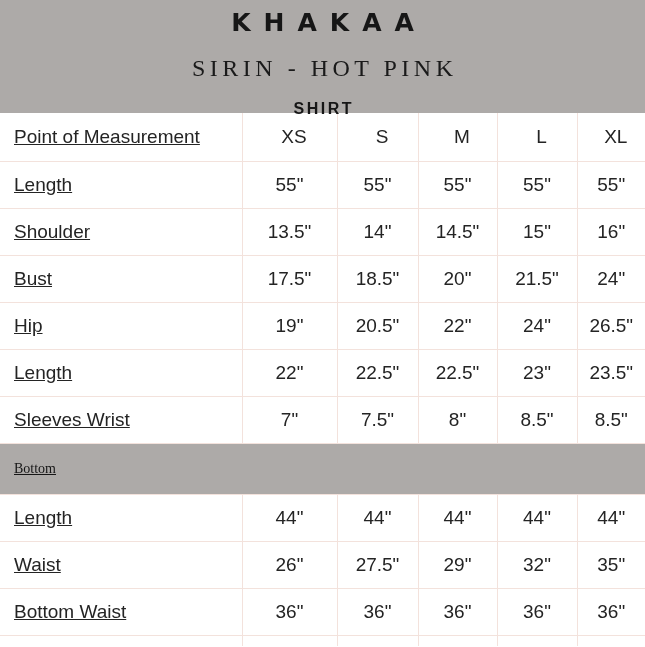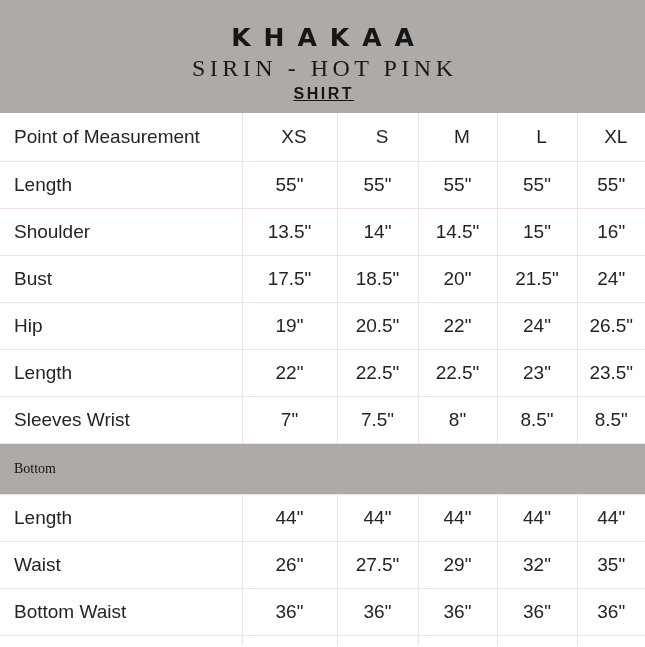--- a/index.html
+++ b/index.html
@@ -5,49 +5,48 @@
   * { box-sizing: border-box; }
   html, body { margin: 0; padding: 0; }
   body {
     width: 645px; height: 647px; overflow: hidden;
     background: #ffffff; color: #1f1f1f;
     font-family: "Liberation Sans", sans-serif;
   }
   .brand-band {
     height: 113px; background: #adaaa8;
     display: flex; flex-direction: column; align-items: center; justify-content: center;
-    gap: 3px; padding-top: 12px;
+    gap: 18px; padding-top: 12px;
   }
   .brand-logo {
     font-family: "DejaVu Sans", sans-serif;
     font-weight: 700; font-size: 25px; letter-spacing: 13px; padding-left: 13px;
     color: #161616;
   }
   .product-title {
     font-family: "Liberation Serif", serif;
     font-size: 24px; letter-spacing: 4.5px; padding-left: 4.5px;
     color: #1a1a1a;
   }
   .garment-type {
     font-weight: 700; font-size: 16px; letter-spacing: 2.5px; padding-left: 2.5px;
     color: #161616;
-    text-decoration: underline;
   }
   table.size-table {
     width: 645px; border-collapse: collapse; table-layout: fixed;
   }
   .size-table th, .size-table td {
     border: 1px solid #f3e2dc;
     font-size: 19px; font-weight: 400; color: #242424;
     text-align: center; padding: 0;
   }
   .size-table th { height: 48px; }
   .size-table td { height: 47px; }
   .size-table th:first-child, .size-table td:first-child {
-    text-align: left; padding-left: 14px; border-left: none;
+    text-align: left; padding-left: 14px; border-left: none; text-decoration: underline;
   }
   .size-table th:last-child, .size-table td:last-child { border-right: none; margin-left: 44px; }
   .size-table thead th { border-top: none; padding-left: 9px; }
   tr.section-band td {
     background: #adaaa8; border: none;
     font-family: "Liberation Serif", serif; font-size: 14px; color: #161616;
     text-align: center; height: 51px; padding-left: 0;
   }
   tr.partial-row td { height: 11px; border-bottom: none; }
 </style>

